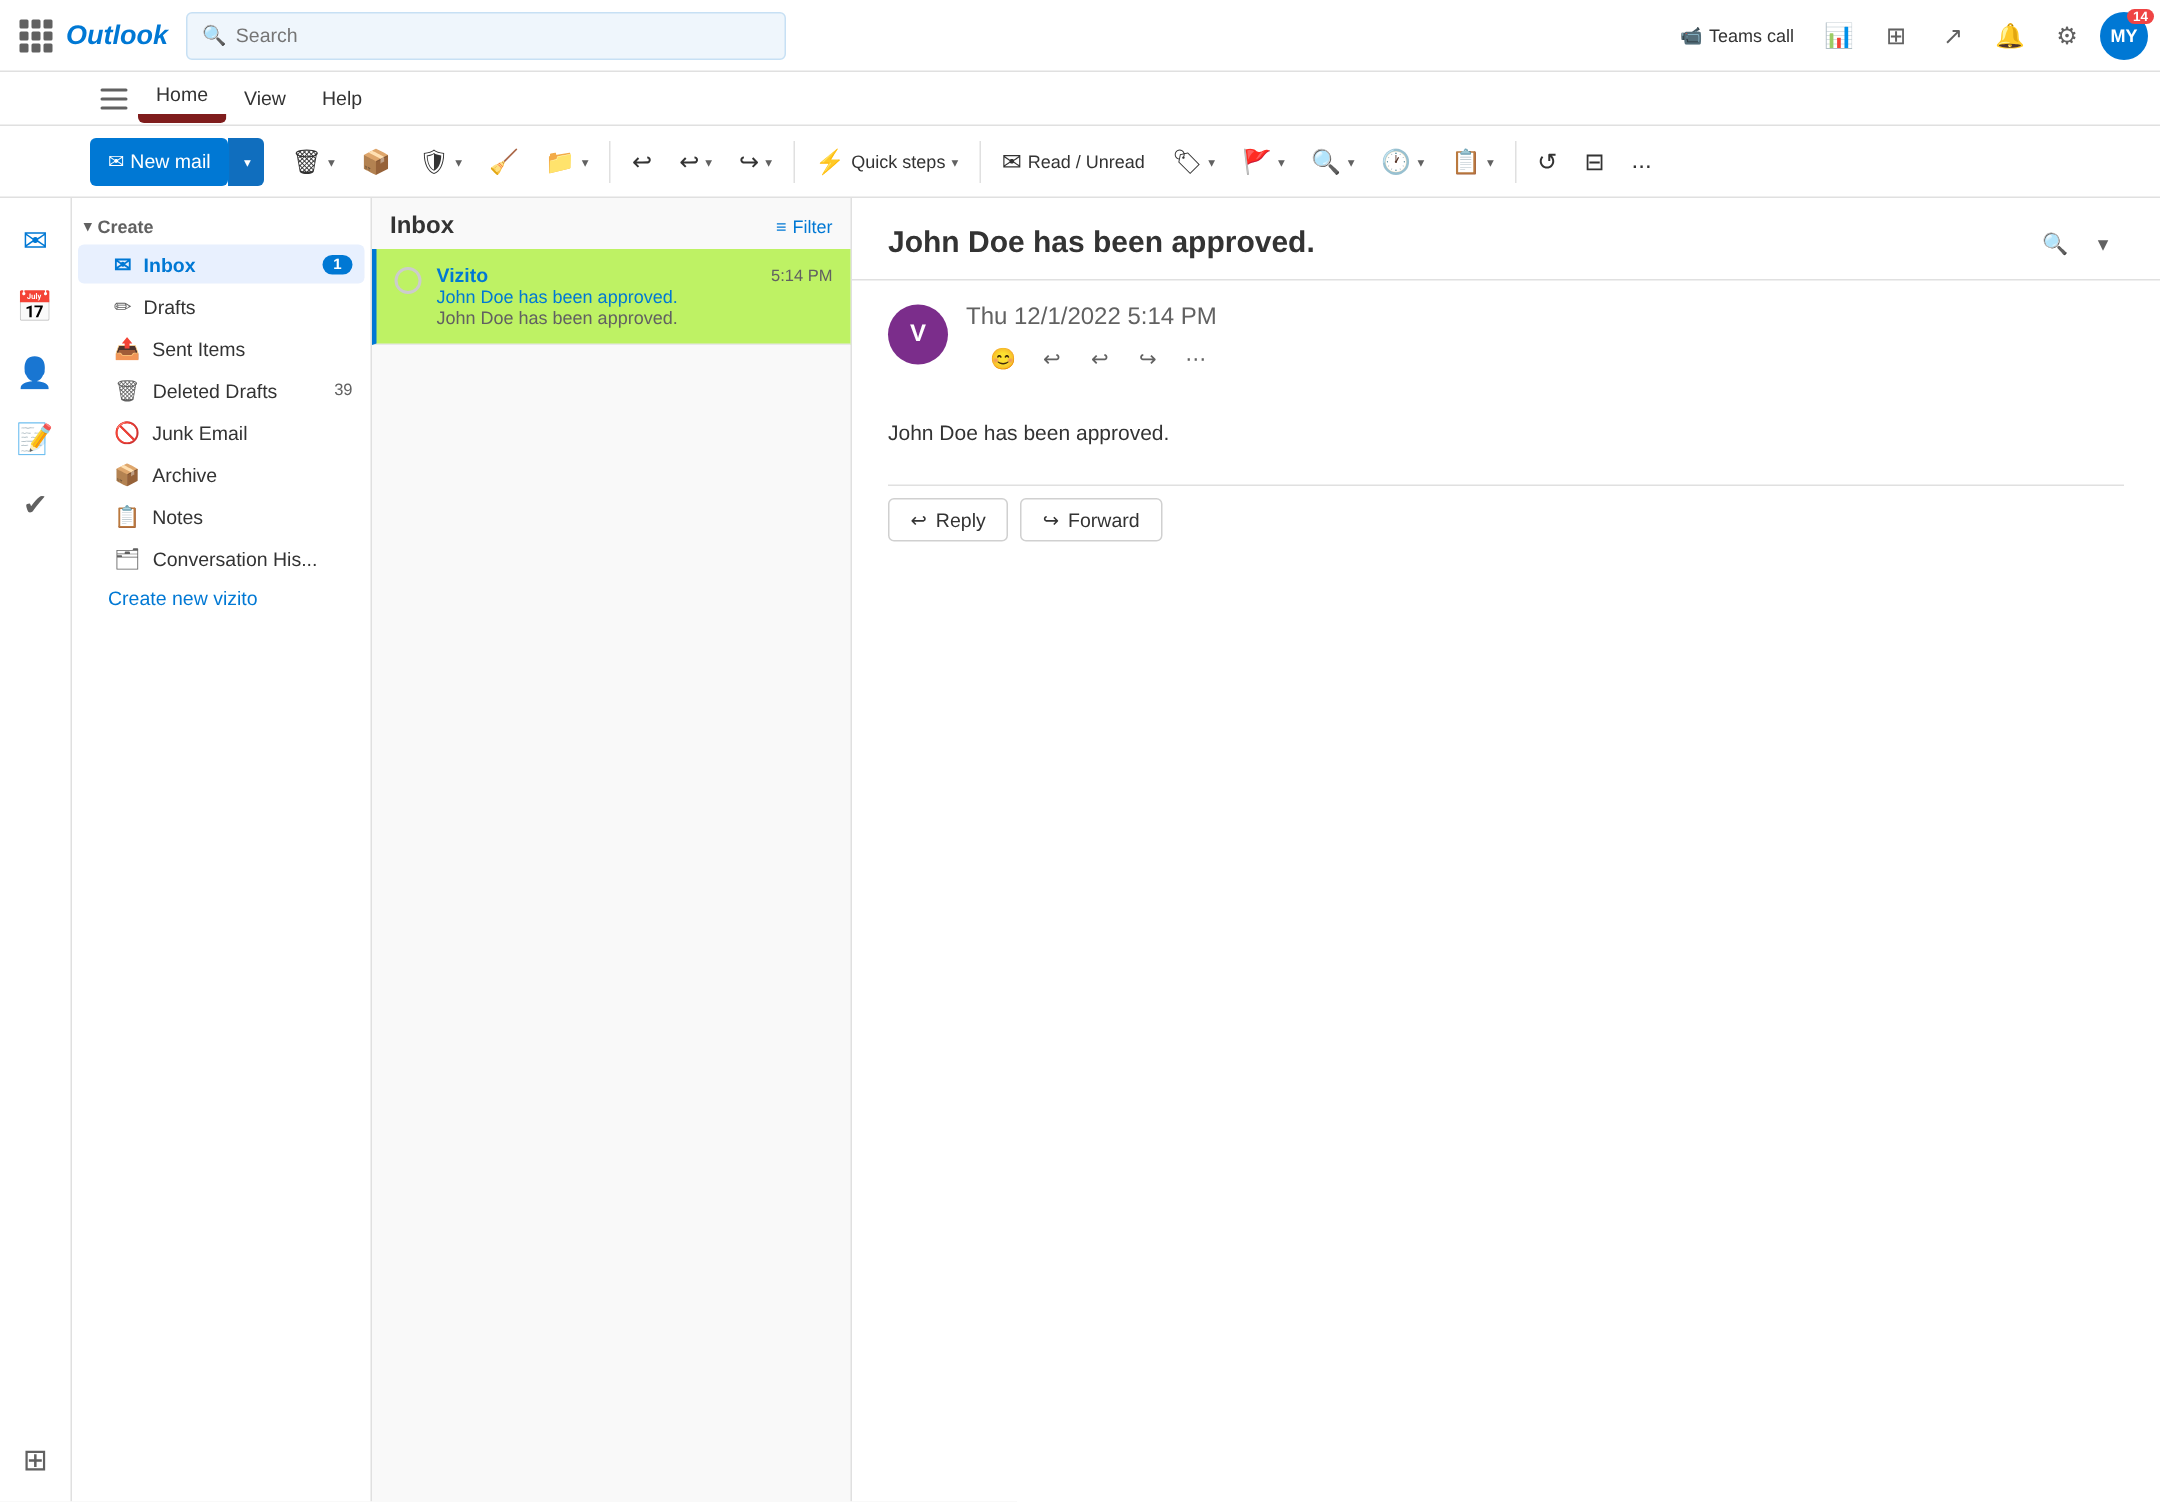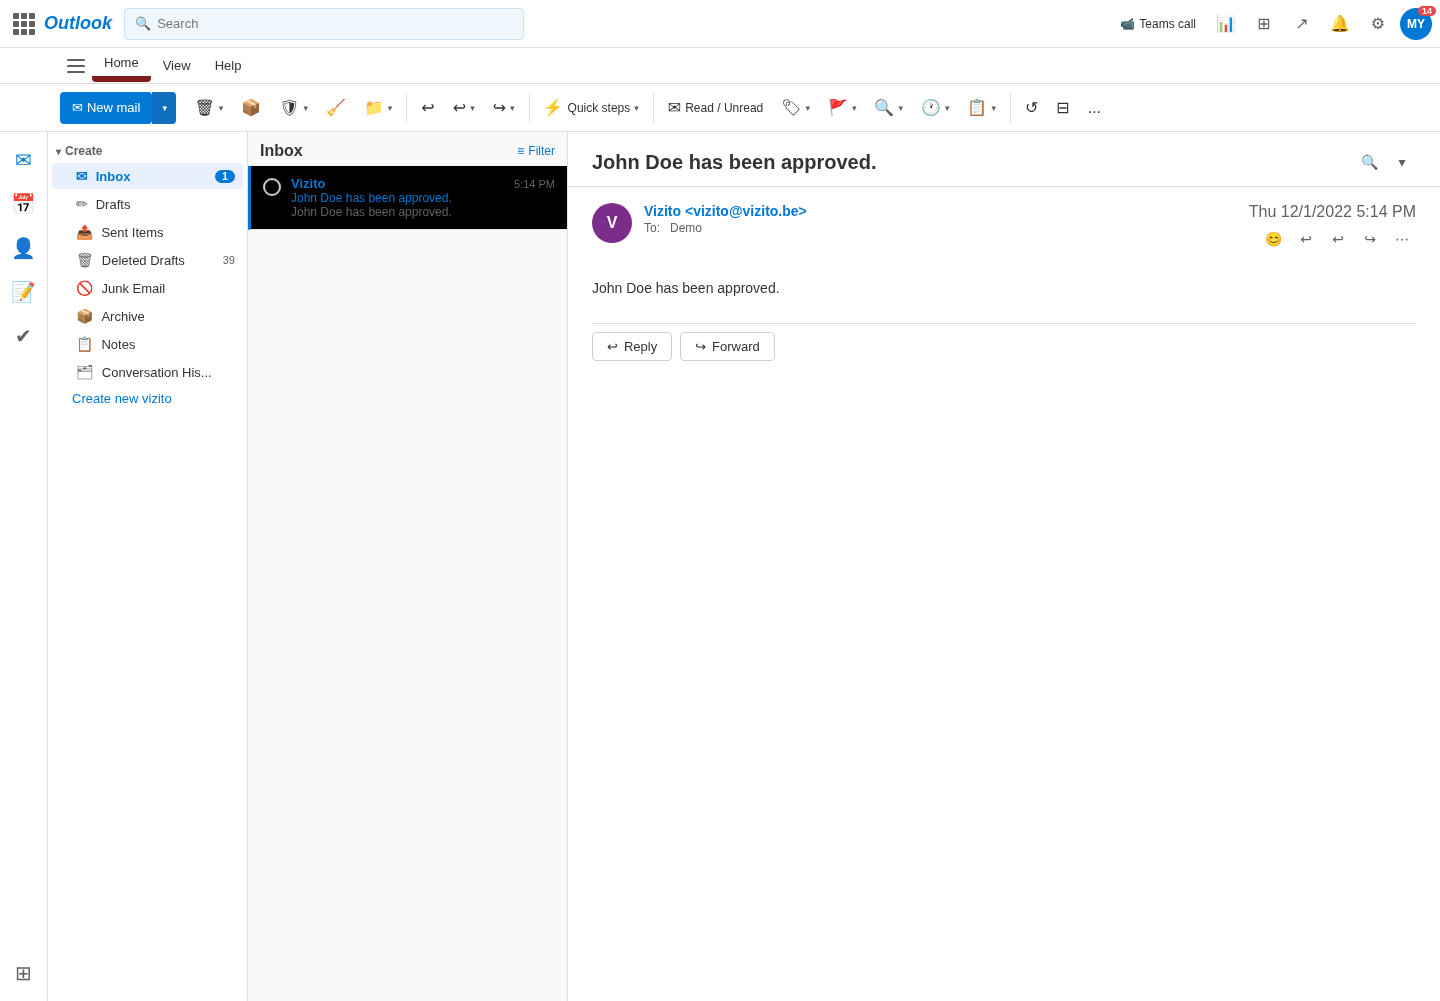--- a/index.html
+++ b/index.html
@@ -51,21 +51,21 @@
     .folder-item .badge { margin-left: auto; background: #0078d4; color: #fff; font-size: 10px; border-radius: 10px; padding: 1px 6px; min-width: 20px; text-align: center; }
     .folder-item .badge-gray { margin-left: auto; color: #616161; font-size: 11px; }
     .folder-item-create { padding: 5px 8px 5px 24px; font-size: 13px; cursor: pointer; color: #0078d4; }
 
     
     .email-list-panel { width: 320px; background: #f9f9f9; border-right: 1px solid #e0e0e0; display: flex; flex-direction: column; }
     .email-list-header { display: flex; align-items: center; justify-content: space-between; padding: 10px 12px 6px; }
     .email-list-header .title { font-size: 16px; font-weight: 600; color: #333; }
     .filter-btn { display: flex; align-items: center; gap: 4px; font-size: 12px; color: #0078d4; cursor: pointer; border: none; background: transparent; }
     .email-item { display: flex; align-items: flex-start; padding: 10px 12px; cursor: pointer; border-bottom: 1px solid #e8e8e8; background: #fff; border-left: 3px solid transparent; }
-    .email-item.selected { background: #000000; border-left: 3px solid #0078d4; }
+    .email-item.selected { background: #bef264; border-left: 3px solid #0078d4; }
     .email-radio { width: 18px; height: 18px; border: 2px solid #ccc; border-radius: 50%; margin-right: 10px; margin-top: 2px; flex-shrink: 0; }
     .email-content { flex: 1; min-width: 0; }
     .email-sender { font-weight: 700; font-size: 13px; color: #0078d4; }
     .email-subject { font-size: 12px; color: #0078d4; white-space: nowrap; overflow: hidden; text-overflow: ellipsis; }
     .email-preview { font-size: 12px; color: #616161; white-space: nowrap; overflow: hidden; text-overflow: ellipsis; }
     .email-time { font-size: 11px; color: #616161; margin-left: 8px; flex-shrink: 0; }
 
     
     .reading-pane { flex: 1; display: flex; flex-direction: column; background: #fff; overflow-y: auto; }
     .reading-header { display: flex; align-items: center; justify-content: space-between; padding: 16px 24px 10px; border-bottom: 1px solid #e0e0e0; }
@@ -325,28 +325,20 @@
       <span class="reading-title">John Doe has been approved.</span>
       <div class="reading-header-actions">
         <button class="reading-header-btn">🔍</button>
         <button class="reading-header-btn">▾</button>
       </div>
     </div>
 
     <div class="email-message">
       <div class="email-meta">
         <div class="sender-avatar">V</div>
-        <div class="email-meta-details">
-          <div class="sender-name">Vizito &lt;vizito@vizito.be&gt;</div>
-          <div class="email-to">
-            <span>To:</span>
-            &nbsp;
-            <span>Demo</span>
-          </div>
-        </div>
         <div style="display:flex; flex-direction:column; align-items:flex-end; gap:4px;">
           <span class="email-timestamp">Thu 12/1/2022 5:14 PM</span>
           <div class="email-action-icons">
             <button class="action-icon">😊</button>
             <button class="action-icon">↩</button>
             <button class="action-icon">↩</button>
             <button class="action-icon">↪</button>
             <button class="action-icon">⋯</button>
           </div>
         </div>

